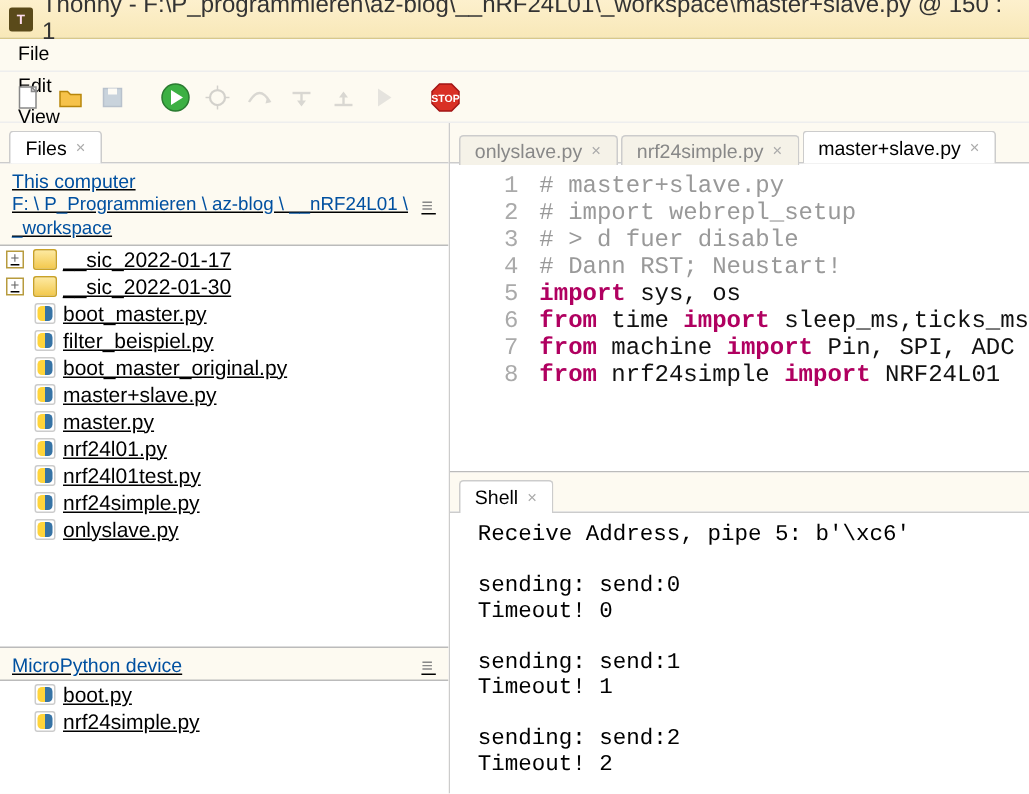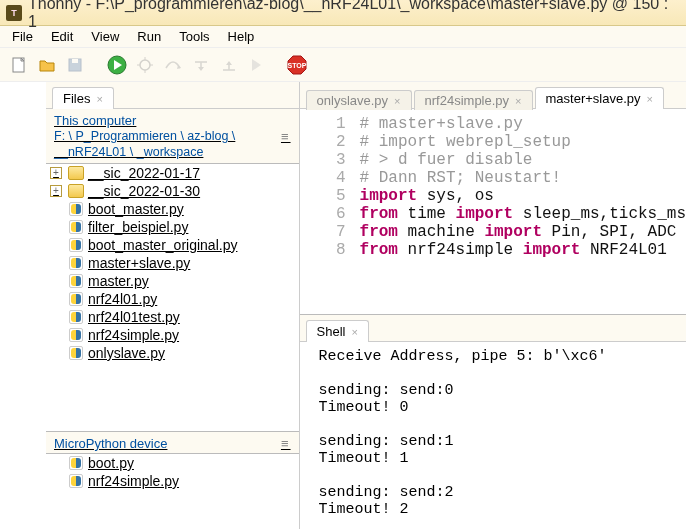--- a/index.html
+++ b/index.html
@@ -1,24 +1,24 @@
 <!DOCTYPE html>
 <html><head>
 <meta charset="utf-8">
 <style>
   * { box-sizing: border-box; margin: 0; padding: 0; }
   body { font-family: "Segoe UI", Tahoma, sans-serif; font-size: 13px; background: #fff; color: #000; width: 686px; height: 529px; overflow: hidden; }
   .titlebar { background: linear-gradient(#fdf0cd, #f8e8b8); height: 26px; display: flex; align-items: center; padding: 0 6px; border-bottom: 1px solid #d8c88a; }
   .titlebar .appicon { width: 16px; height: 16px; background: #5a4a1a; border-radius:2px; margin-right: 6px; display:flex;align-items:center;justify-content:center;color:#fde;font-size:9px;font-weight:bold;}
   .titlebar .title { font-size: 16px; color: #333; }
-  .menubar { background: #fdfaf1; height: 22px; display: flex; align-items: center; padding: 0 4px; border-bottom: 1px solid #eee; gap: 2px;}
+  .menubar { background: #fdfaf1; height: 22px; display: flex; align-items: flex-start; padding: 0 4px; border-bottom: 1px solid #eee; gap: 2px; flex-direction: column;}
   .menubar span { padding: 2px 8px; font-size: 13px; cursor: default; }
   .toolbar { background: #fdfaf1; height: 34px; display: flex; align-items: center; padding: 0 8px; gap: 6px; border-bottom: 1px solid #eee;}
   .tbtn { width: 22px; height: 22px; display: flex; align-items: center; justify-content: center; cursor: pointer; }
-  .columns { display: flex; height: calc(529px - 26px - 22px - 34px); padding-left: 46px; }
+  .columns { display: flex; height: calc(529px - 26px - 22px - 34px); }
   .leftpane { width: 300px; border-right: 1px solid #ccc; display:flex; flex-direction:column; background:#fdfaf1;}
   .rightpane { flex:1; display:flex; flex-direction:column; }
   .tabstrip { display:flex; align-items:flex-end; height:26px; padding-left:6px; background:#fdfaf1;}
   .tab { background: #fff; border:1px solid #ccc; border-bottom:none; padding:3px 10px 3px 10px; font-size:13px; margin-right:2px; border-radius:3px 3px 0 0; display:flex; align-items:center; gap:4px; cursor:pointer; position:relative; top:1px;}
   .tab.inactive { background:#f5f2e8; color:#888; top:2px; padding-top:2px;padding-bottom:2px;}
   .tab .x { color:#aaa; font-size:11px; margin-left:2px;}
   .panel { background:#fff; flex:1; overflow:auto; border-top:1px solid #ccc;}
   .panelhdr { background:#fdfaf1; border-bottom:1px solid #bbb; padding:4px 8px 2px 8px; font-size:13px; display:flex; justify-content:space-between; align-items:center;}
   .panelhdr .hdractions { color:#888; letter-spacing:2px; }
   .pathline { color:#0050a0; font-size:12.5px; padding:0 8px 4px 8px; line-height:1.3; }

